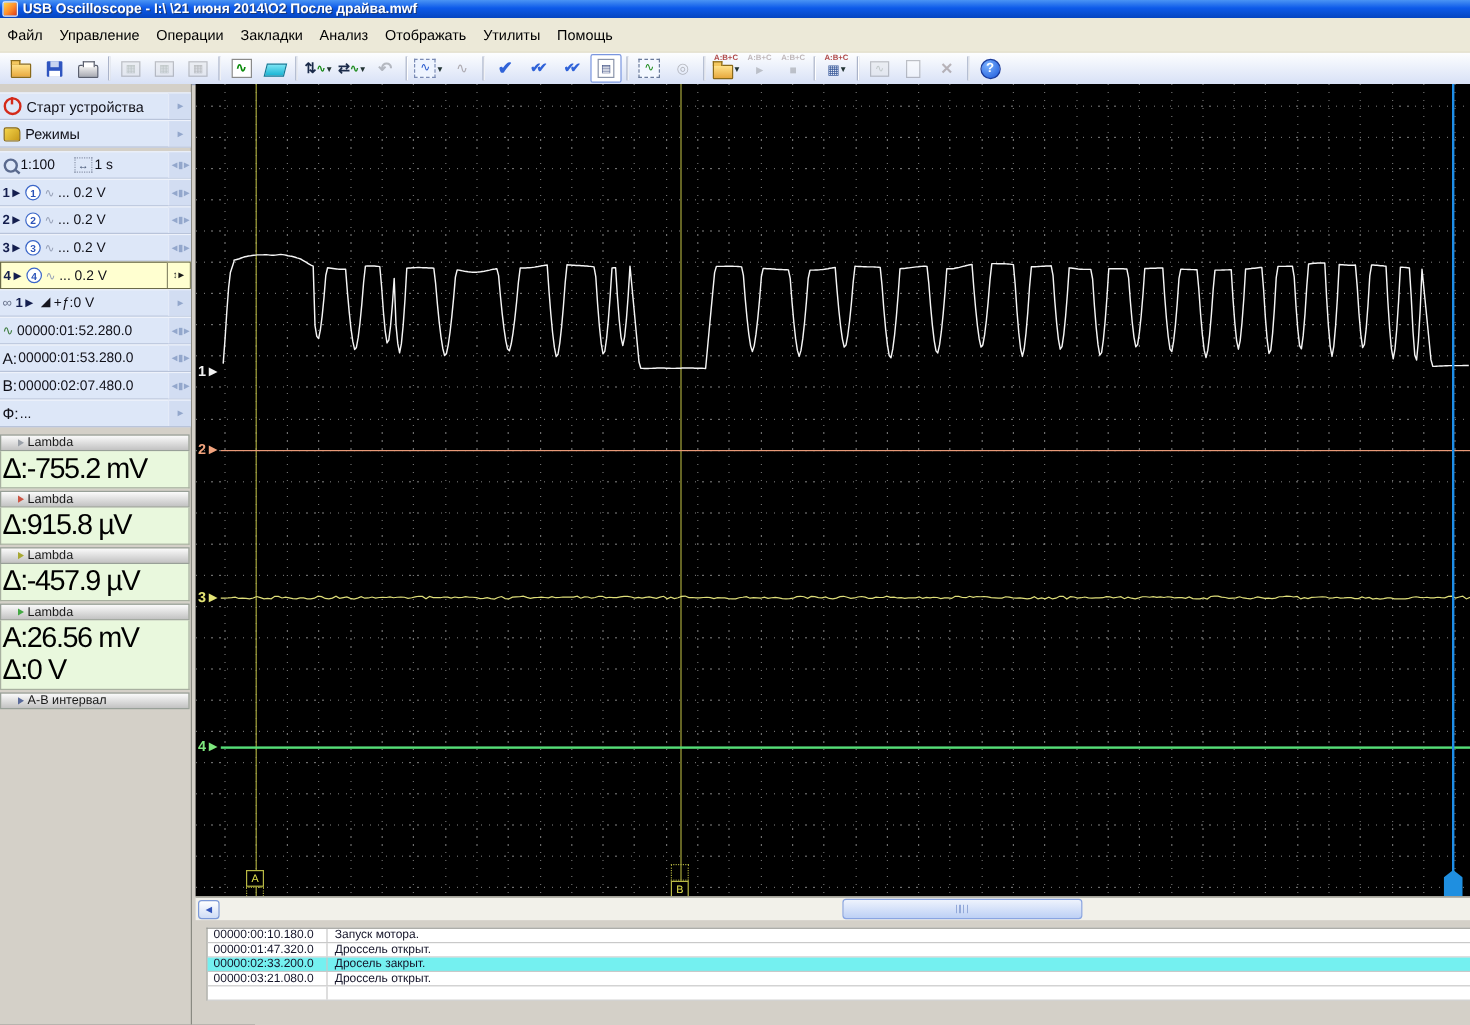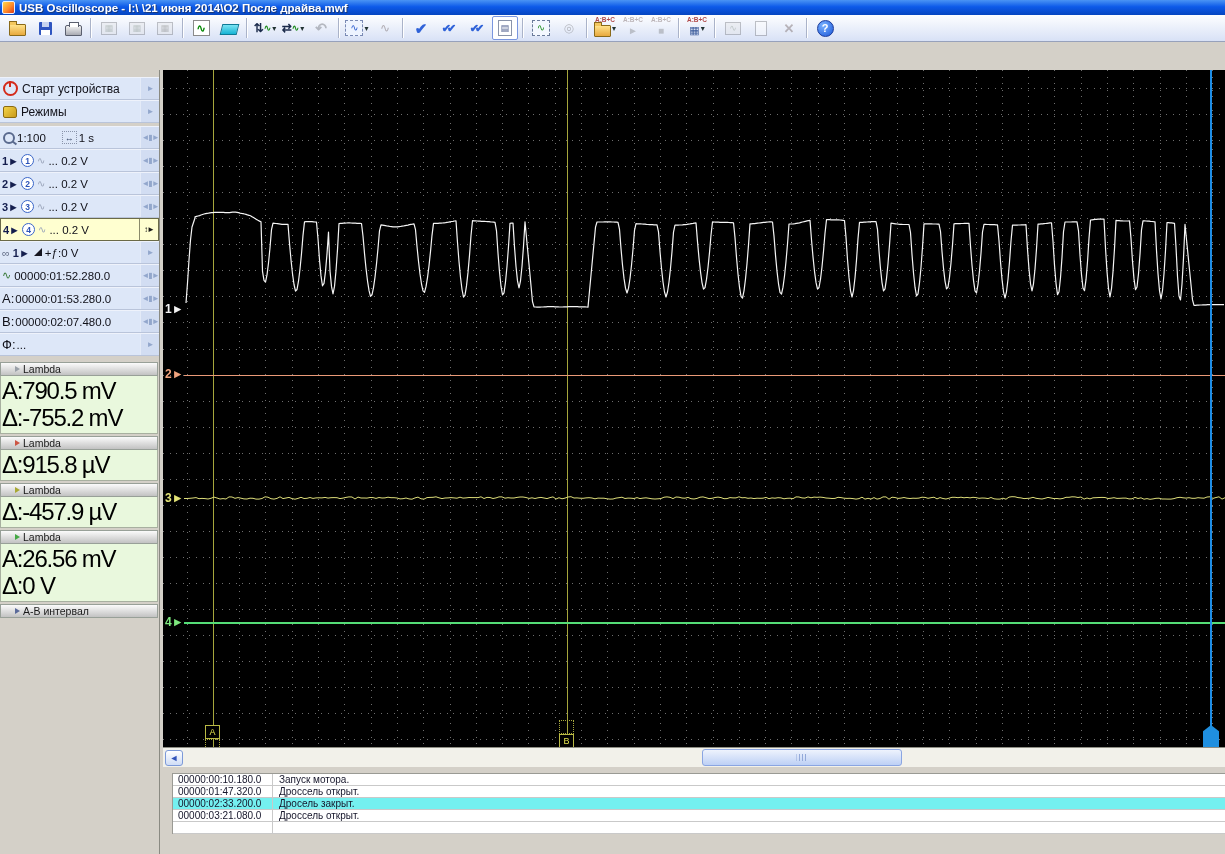--- a/index.html
+++ b/index.html
@@ -120,20 +120,30 @@
   .etext{padding-left:6px;white-space:nowrap;}
 </style>
 </head>
 <body>
 
 <div class="window">
   <div class="titlebar">
     <span class="app-icon"></span>
     <span class="title-text">USB Oscilloscope - I:\ \21 июня 2014\О2 После драйва.mwf</span>
   </div>
+  <div class="menubar" id="menubar">
+      <span class="mitem">Файл</span>
+      <span class="mitem">Управление</span>
+      <span class="mitem">Операции</span>
+      <span class="mitem">Закладки</span>
+      <span class="mitem">Анализ</span>
+      <span class="mitem">Отображать</span>
+      <span class="mitem">Утилиты</span>
+      <span class="mitem">Помощь</span>
+    </div>
   <div class="toolbar" id="toolbar">
       <div class="tbtn">
         <span class="ic ic-open-file"></span>
       </div>
       <div class="tbtn">
         <span class="ic ic-save-file"></span>
       </div>
       <div class="tbtn">
         <span class="ic ic-print"></span>
       </div>
@@ -308,21 +318,20 @@
         </div>
       </div>
     <div class="gap6"></div>
     <div id="panels">
         <div class="panel">
           <div class="phead">
             <span class="ptri" style="border-left-color:#9aa0a8"></span>
             <span>Lambda</span>
           </div>
           <div class="pbody">
-            <div class="pline">A:790.5 mV</div>
             <div class="pline">Δ:-755.2 mV</div>
           </div>
         </div>
         <div class="panel">
           <div class="phead">
             <span class="ptri" style="border-left-color:#cc5544"></span>
             <span>Lambda</span>
           </div>
           <div class="pbody">
             <div class="pline">Δ:915.8 µV</div>

